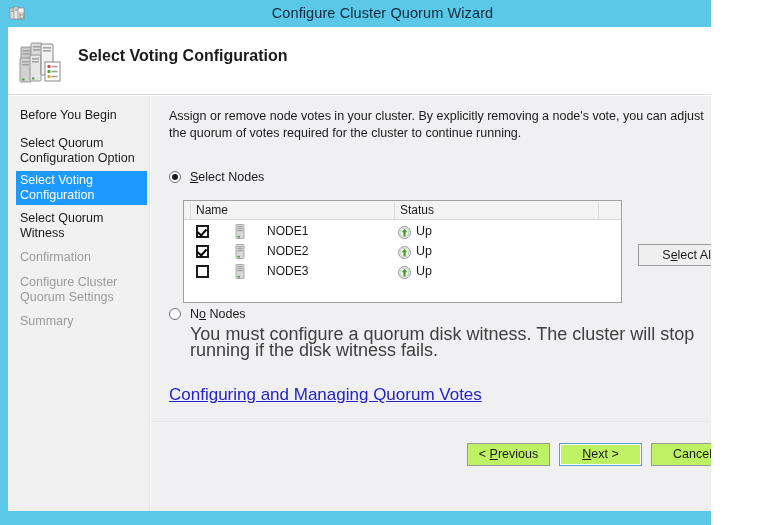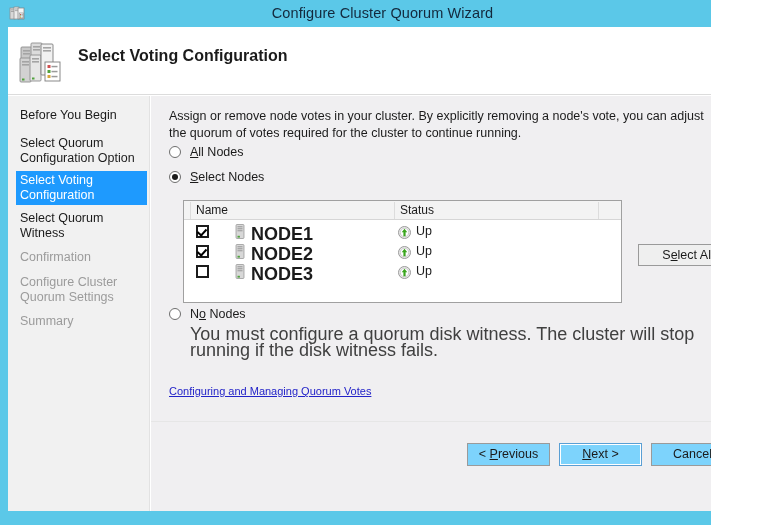--- a/index.html
+++ b/index.html
@@ -244,25 +244,24 @@
   }
   .row-servericon {
     position: absolute;
     left: 51px;
     top: 2px;
     width: 10px;
     height: 15px;
   }
   .row-name {
     position: absolute;
-    left: 67px;
+    left: 83px;
     top: 2px;
-    font-size: 18px;
-    color: #1b1b1b;
-    font-weight: bold;
+    font-size: 12px;
+    color: #1b1b1b;
   }
   .row-statusicon {
     position: absolute;
     left: 214px;
     top: 3px;
     width: 13px;
     height: 13px;
   }
   .row-status {
     position: absolute;
@@ -295,21 +294,21 @@
     top: 230px;
     width: 545px;
     font-size: 18px;
     color: #404040;
     line-height: 16px;
   }
   #quorum-link {
     position: absolute;
     left: 18px;
     top: 289px;
-    font-size: 11px;
+    font-size: 17px;
     color: #2323c8;
     text-decoration: underline;
     cursor: pointer;
     text-align: right;
   }
 
   
   #footer {
     position: absolute;
     left: 143px;
@@ -318,21 +317,21 @@
     height: 90px;
     background: #f0eff1;
     border-top: 1px solid #e6e6e6;
     box-sizing: border-box;
   }
   .footer-button {
     position: absolute;
     top: 21px;
     width: 83px;
     height: 23px;
-    background: #7dd3fc;
+    background: #bef264;
     border: 1px solid #9a9a9a;
     box-sizing: border-box;
     font-size: 12.5px;
     color: #1b1b1b;
     text-align: center;
     line-height: 21px;
     cursor: pointer;
   }
   .footer-button.focused {
     border: 1px solid #5a9fd4;
@@ -417,24 +416,20 @@
       <div class="nav-item" style="top:113px">Select Quorum Witness</div>
       <div class="nav-item disabled" style="top:152px">Confirmation</div>
       <div class="nav-item disabled" style="top:177px">Configure Cluster Quorum Settings</div>
       <div class="nav-item disabled" style="top:216px">Summary</div>
     </div>
 
     <div id="content">
 
       <div id="intro-text">Assign or remove node votes in your cluster. By explicitly removing a node's vote, you can adjust the quorum of votes required for the cluster to continue running.</div>
 
-      <div class="radio-row" style="top:49px; width:120px; height:16px;">
-        <span class="radio-mark"></span>
-        <span class="radio-label"><u>A</u>ll Nodes</span>
-      </div>
 
       <div class="radio-row" style="top:74px; width:120px; height:16px;">
         <span class="radio-mark checked"></span>
         <span class="radio-label"><u>S</u>elect Nodes</span>
       </div>
 
       <div id="listbox">
         <div id="list-header">
           <span class="col-sep" style="left:6px"></span>
           <span class="col-head" style="left:12px">Name</span>

